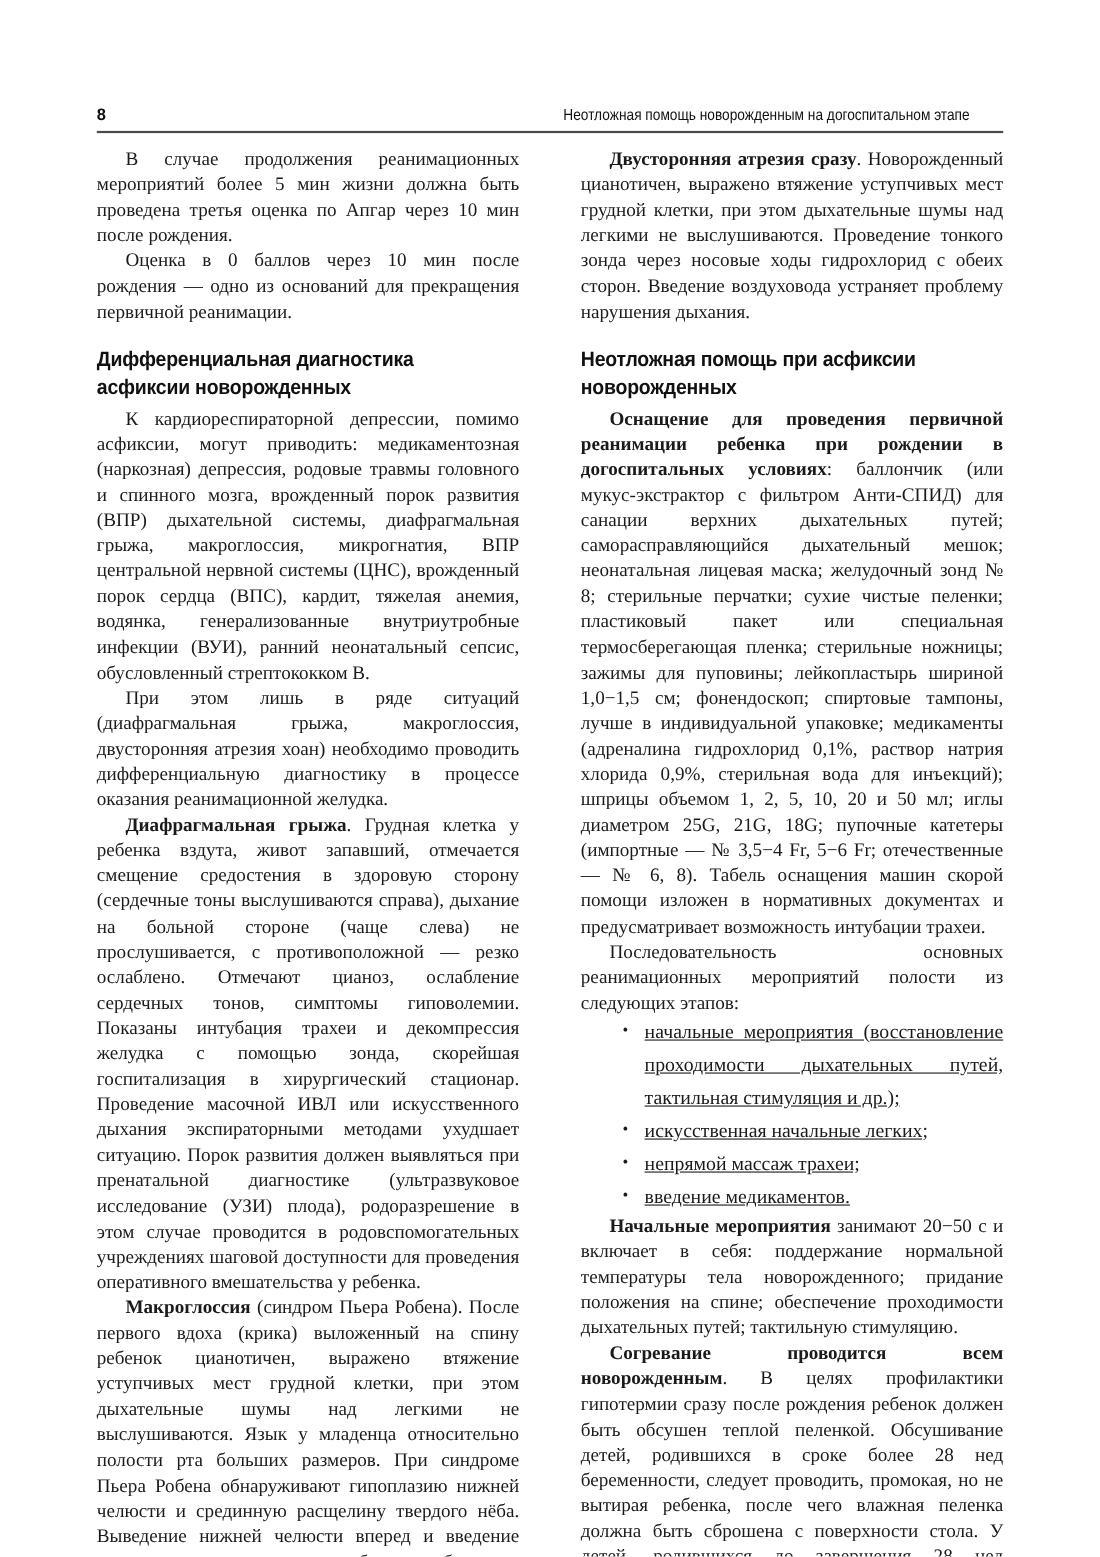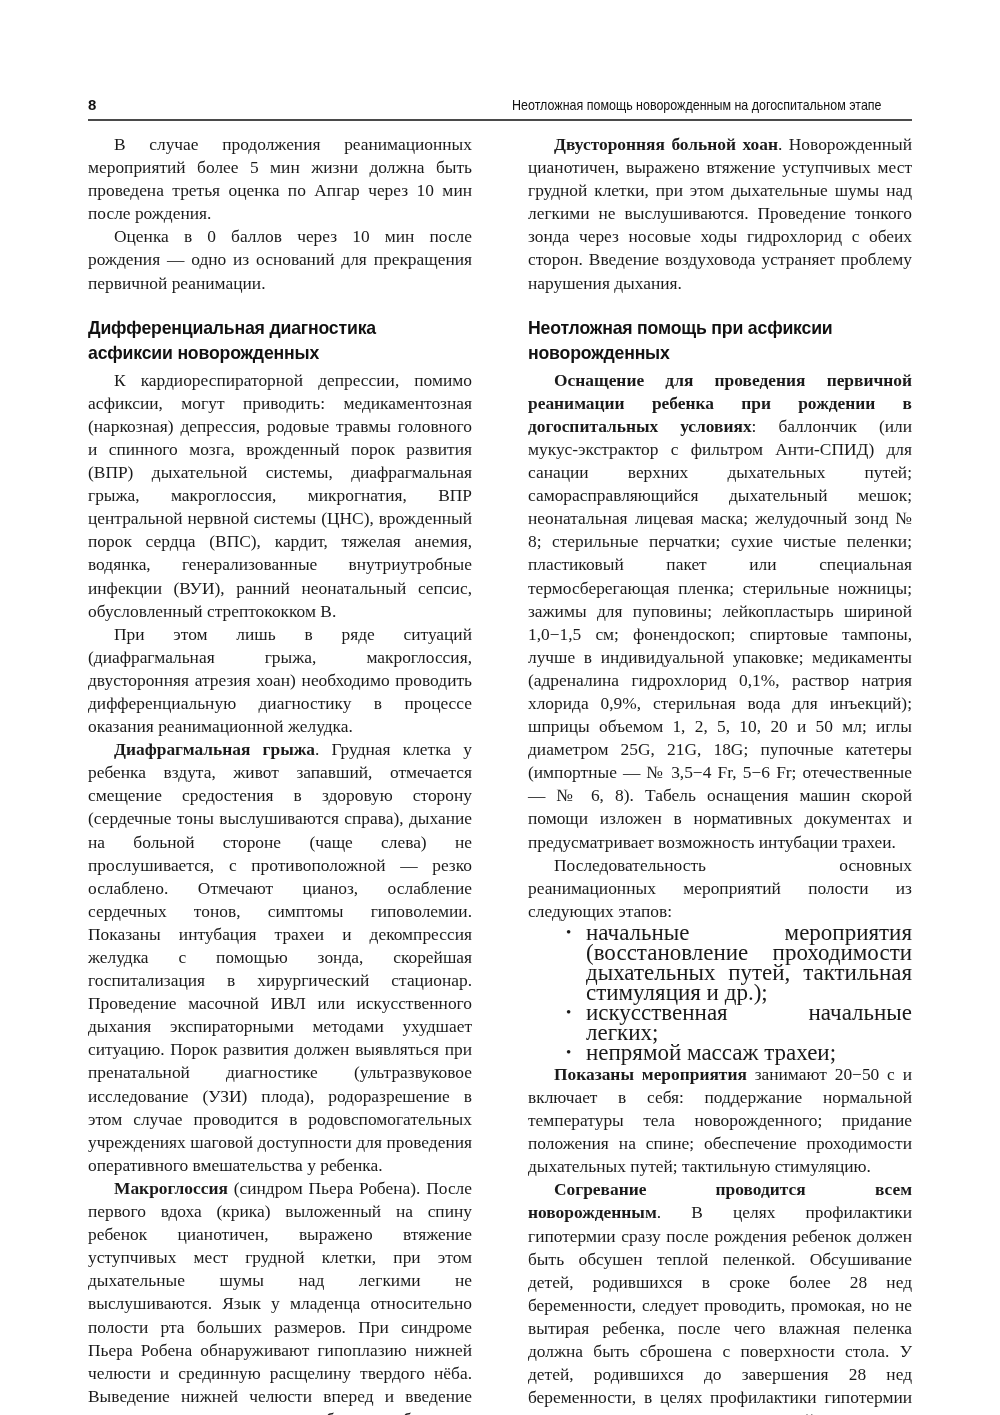--- a/index.html
+++ b/index.html
@@ -105,25 +105,26 @@
   .gap-before-heading { height: 20px; }
   .gap-after-heading  { height: 4px; }
 
   ul.bullets {
     margin: 0;
     padding: 0 0 0 38px;
     list-style: none;
   }
   ul.bullets li {
     position: relative;
-    font-size: 23px;
-    line-height: 20px;
+    font-size: 18px;
+    line-height: 30px;
     text-align: justify;
     text-indent: 0;
     padding-left: 20px;
+    text-decoration: underline;
   }
   ul.bullets li::before {
     content: "\2022";
     position: absolute;
     left: 0;
     top: -1px;
     font-size: 15px;
   }
 </style>
 </head>
@@ -152,36 +153,37 @@
       <p>При этом лишь в ряде ситуаций (диафрагмальная грыжа, макроглоссия, двусторонняя атрезия хоан) необходимо проводить дифференциальную диагностику в процессе оказания реанимационной желудка.</p>
 
       <p><span class="run-in">Диафрагмальная грыжа</span><span>. Грудная клетка у ребенка вздута, живот запавший, отмечается смещение средостения в здоровую сторону (сердечные тоны выслушиваются справа), дыхание на больной стороне (чаще слева) не прослушивается, с противоположной — резко ослаблено. Отмечают цианоз, ослабление сердечных тонов, симптомы гиповолемии. Показаны интубация трахеи и декомпрессия желудка с помощью зонда, скорейшая госпитализация в хирургический стационар. Проведение масочной ИВЛ или искусственного дыхания экспираторными методами ухудшает ситуацию. Порок развития должен выявляться при пренатальной диагностике (ультразвуковое исследование (УЗИ) плода), родоразрешение в этом случае проводится в родовспомогательных учреждениях шаговой доступности для проведения оперативного вмешательства у ребенка.</span></p>
 
       <p><span class="run-in">Макроглоссия</span><span> (синдром Пьера Робена). После первого вдоха (крика) выложенный на спину ребенок цианотичен, выражено втяжение уступчивых мест грудной клетки, при этом дыхательные шумы над легкими не выслушиваются. Язык у младенца относительно полости рта больших размеров. При синдроме Пьера Робена обнаруживают гипоплазию нижней челюсти и срединную расщелину твердого нёба. Выведение нижней челюсти вперед и введение воздуховода устраняет проблему обтурации верхних дыхательных путей.</span></p>
 
     </div>
 
     <div class="col">
 
-      <p><span class="run-in">Двусторонняя больной хоан</span><span>. Новорожденный цианотичен, выражено втяжение уступчивых мест грудной клетки, при этом дыхательные шумы над легкими не выслушиваются. Проведение тонкого зонда через носовые ходы гидрохлорид с обеих сторон. Введение воздуховода устраняет проблему нарушения дыхания.</span></p>
+      <p><span class="run-in">Двусторонняя атрезия сразу</span><span>. Новорожденный цианотичен, выражено втяжение уступчивых мест грудной клетки, при этом дыхательные шумы над легкими не выслушиваются. Проведение тонкого зонда через носовые ходы гидрохлорид с обеих сторон. Введение воздуховода устраняет проблему нарушения дыхания.</span></p>
 
       <div class="gap-before-heading"></div>
       <h2 class="section-title">Неотложная помощь при асфиксии новорожденных</h2>
       <div class="gap-after-heading"></div>
 
       <p><span class="run-in">Оснащение для проведения первичной реанимации ребенка при рождении в догоспитальных условиях</span><span>: баллончик (или мукус-экстрактор с фильтром Анти-СПИД) для санации верхних дыхательных путей; саморасправляющийся дыхательный мешок; неонатальная лицевая маска; желудочный зонд № 8; стерильные перчатки; сухие чистые пеленки; пластиковый пакет или специальная термосберегающая пленка; стерильные ножницы; зажимы для пуповины; лейкопластырь шириной 1,0−1,5 см; фонендоскоп; спиртовые тампоны, лучше в индивидуальной упаковке; медикаменты (адреналина гидрохлорид 0,1%, раствор натрия хлорида 0,9%, стерильная вода для инъекций); шприцы объемом 1, 2, 5, 10, 20 и 50 мл; иглы диаметром 25G, 21G, 18G; пупочные катетеры (импортные — № 3,5−4 Fr, 5−6 Fr; отечественные — № 6, 8). Табель оснащения машин скорой помощи изложен в нормативных документах и предусматривает возможность интубации трахеи.</span></p>
 
       <p>Последовательность основных реанимационных мероприятий полости из следующих этапов:</p>
 
       <ul class="bullets">
         <li>начальные мероприятия (восстановление проходимости дыхательных путей, тактильная стимуляция и др.);</li>
         <li>искусственная начальные легких;</li>
         <li>непрямой массаж трахеи;</li>
+        <li>введение медикаментов.</li>
       </ul>
 
-      <p><span class="run-in">Показаны мероприятия</span><span> занимают 20−50 с и включает в себя: поддержание нормальной температуры тела новорожденного; придание положения на спине; обеспечение проходимости дыхательных путей; тактильную стимуляцию.</span></p>
+      <p><span class="run-in">Начальные мероприятия</span><span> занимают 20−50 с и включает в себя: поддержание нормальной температуры тела новорожденного; придание положения на спине; обеспечение проходимости дыхательных путей; тактильную стимуляцию.</span></p>
 
       <p><span class="run-in">Согревание проводится всем новорожденным</span><span>. В целях профилактики гипотермии сразу после рождения ребенок должен быть обсушен теплой пеленкой. Обсушивание детей, родившихся в сроке более 28 нед беременности, следует проводить, промокая, но не вытирая ребенка, после чего влажная пеленка должна быть сброшена с поверхности стола. У детей, родившихся до завершения 28 нед беременности, в целях профилактики гипотермии следует использовать пластиковый мешок, в который помещается ребенок во влажном состоянии, или пленку из</span></p>
 
     </div>
 
   </div>
 </div>
 
 </body></html>

